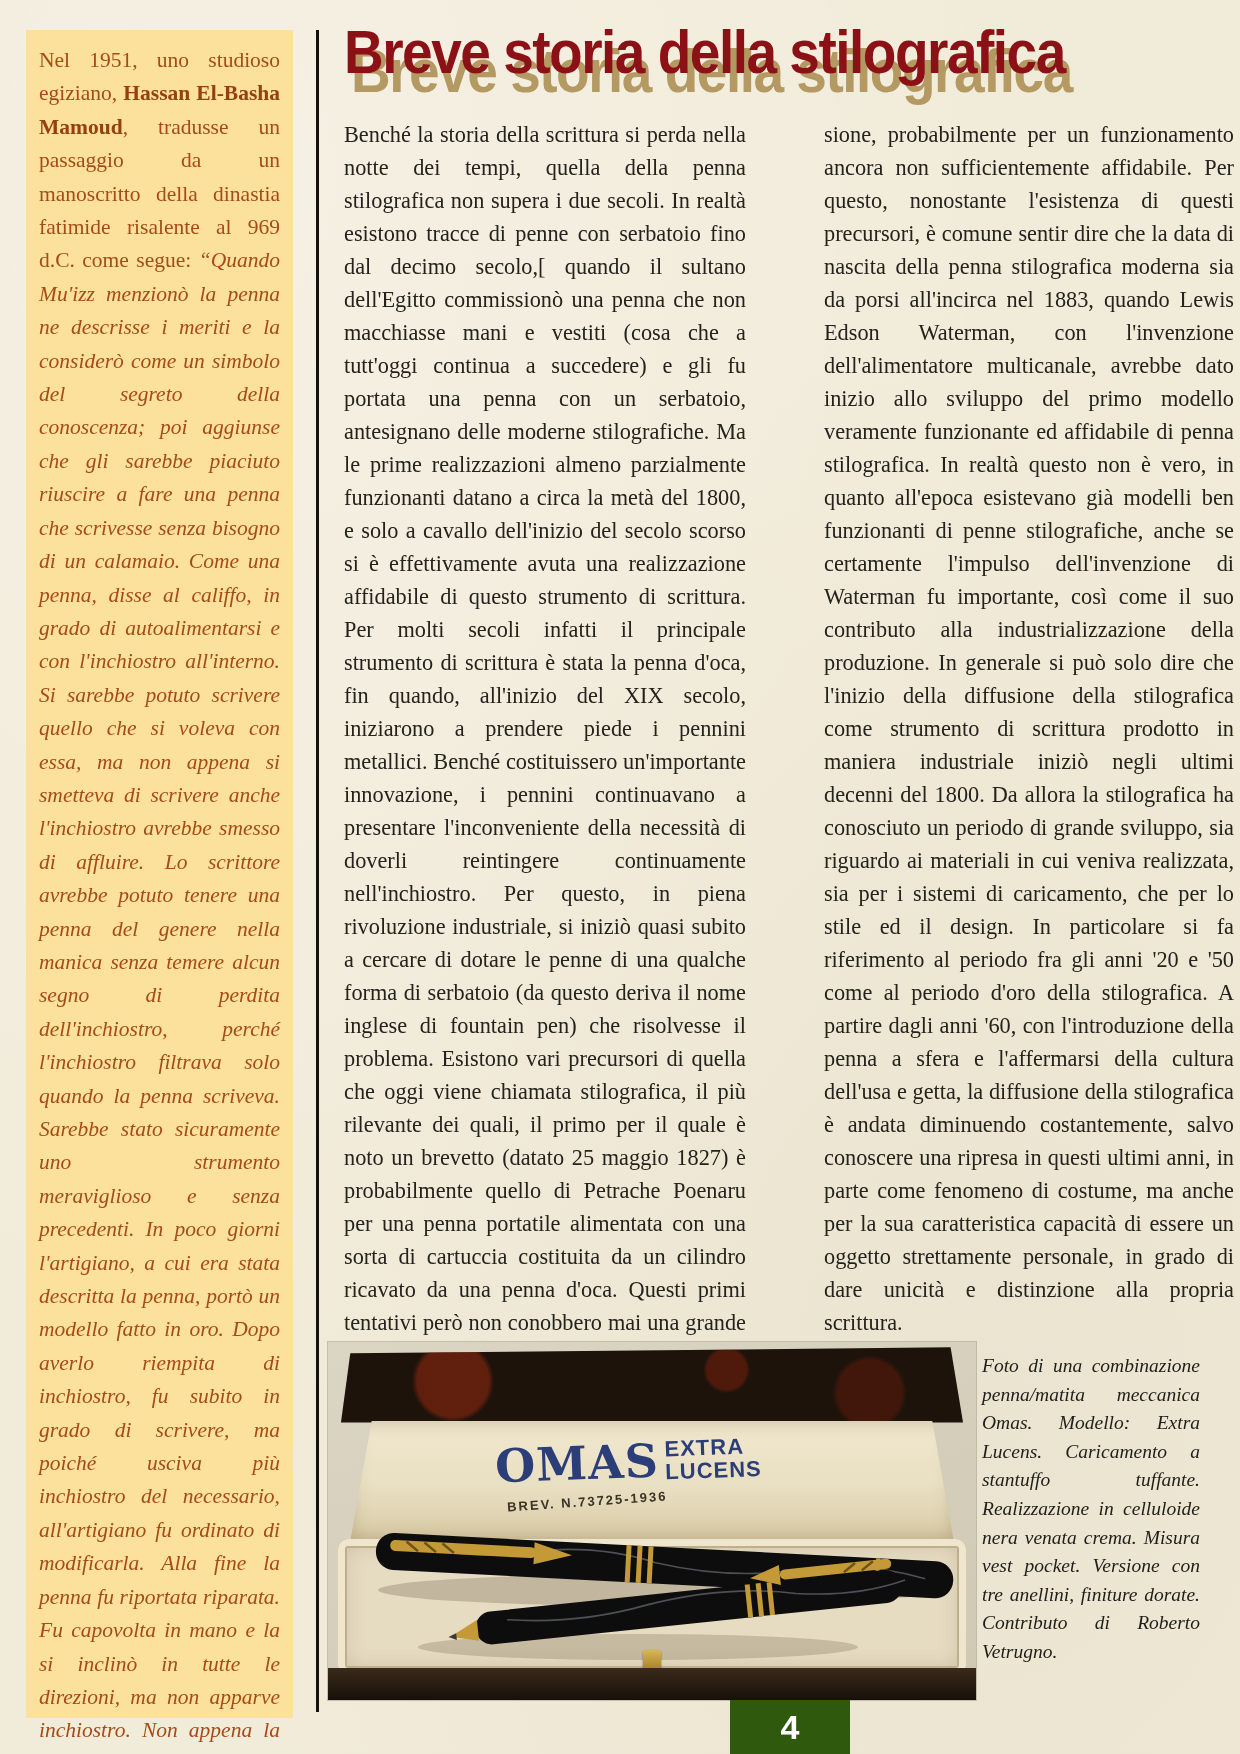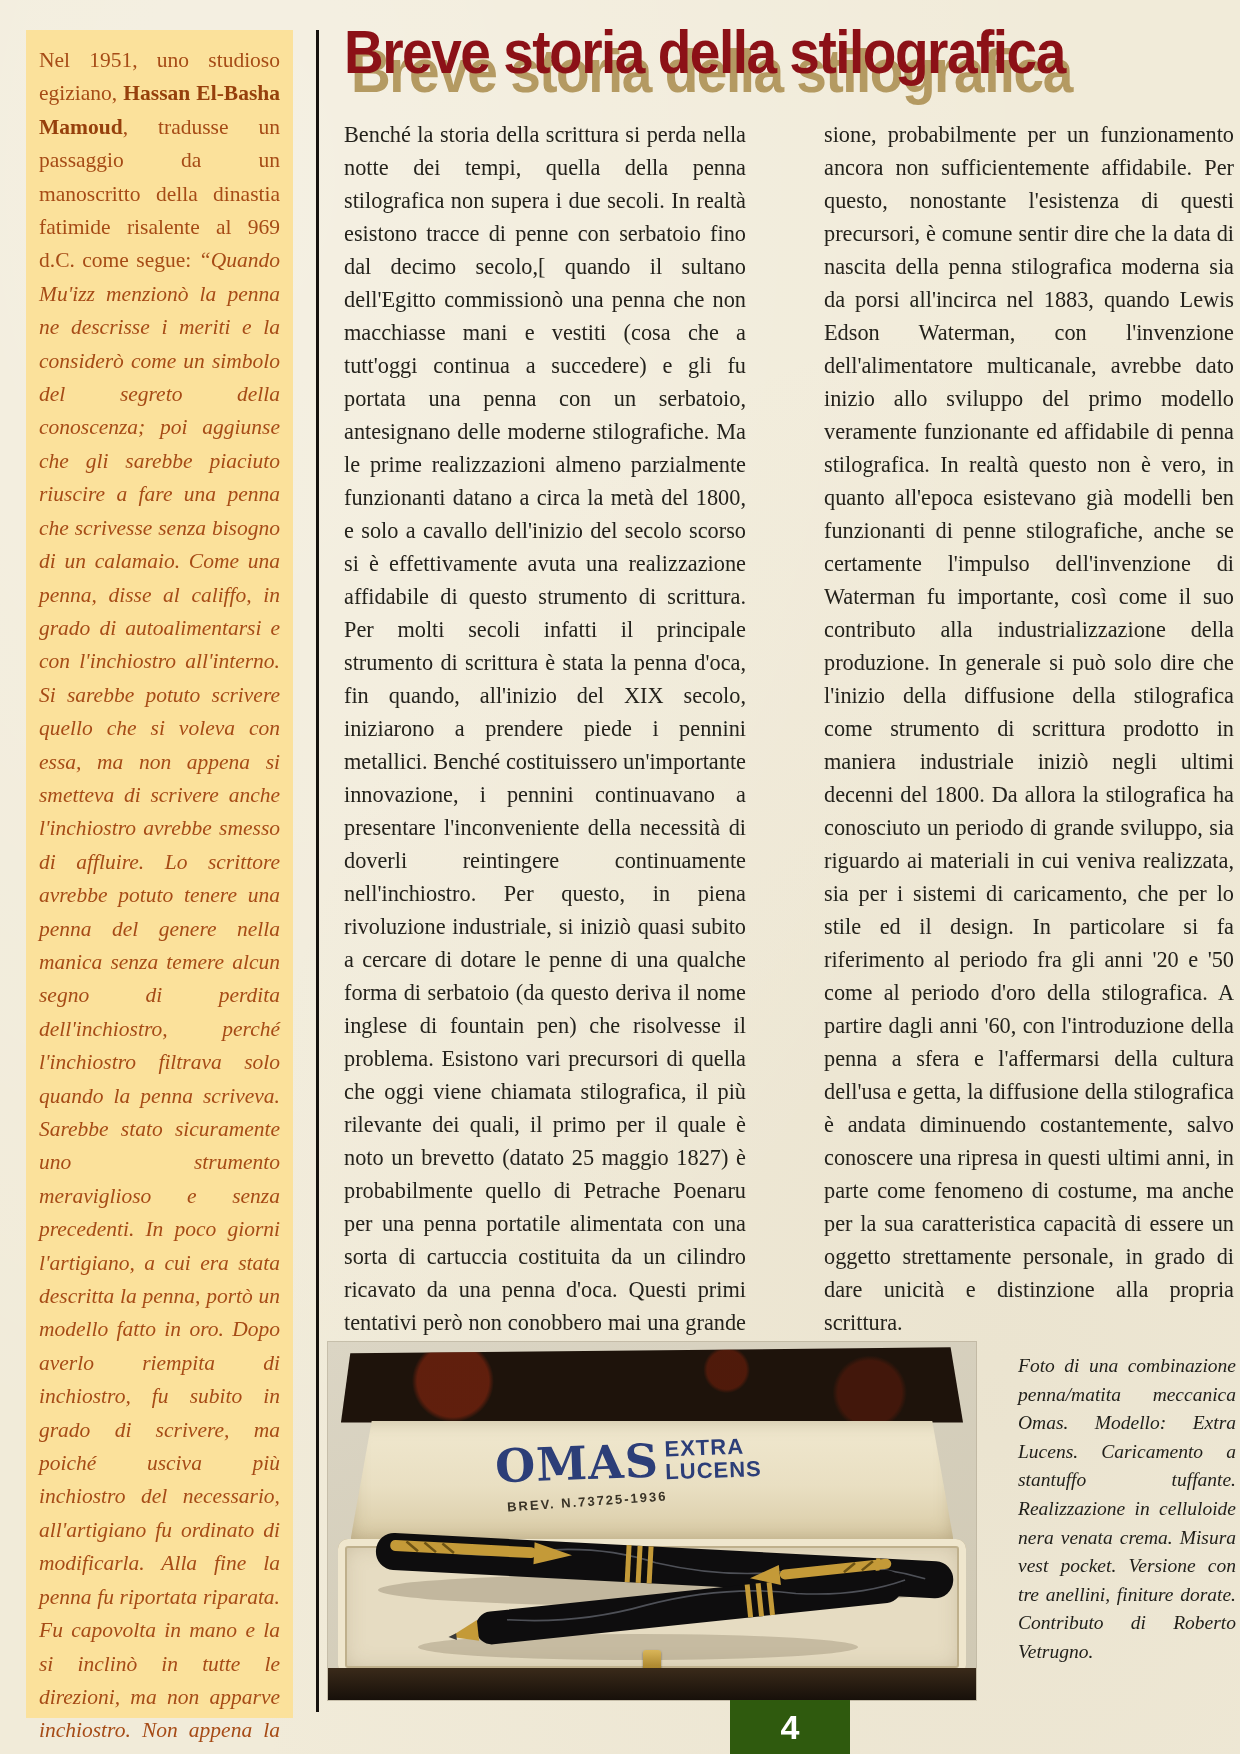--- a/index.html
+++ b/index.html
@@ -102,21 +102,21 @@
     background:linear-gradient(180deg,#3a2a1a,#17100a);
   }
   .clasp{
     position:absolute;left:calc(50% - 9px);top:86%;width:18px;height:22px;
     background:linear-gradient(180deg,#d9b558,#a07b24);
     border-radius:3px;box-shadow:0 1px 2px rgba(0,0,0,.5);
   }
   .pens{position:absolute;left:0;top:0;width:100%;height:100%;}
   
   .caption{
-    position:absolute;left:1018px;top:1352px;width:218px;
+    position:absolute;left:982px;top:1352px;width:218px;
     font-style:italic;font-size:19.5px;line-height:28.6px;
     color:#1f1e19;text-align:justify;
     hyphens:auto;-webkit-hyphens:auto;
   }
   
   .page-badge{
     position:absolute;left:730px;top:1700px;width:120px;height:54px;
     background:#2f5a0e;
     color:#ffffff;
     font-family:"Liberation Sans", sans-serif;

